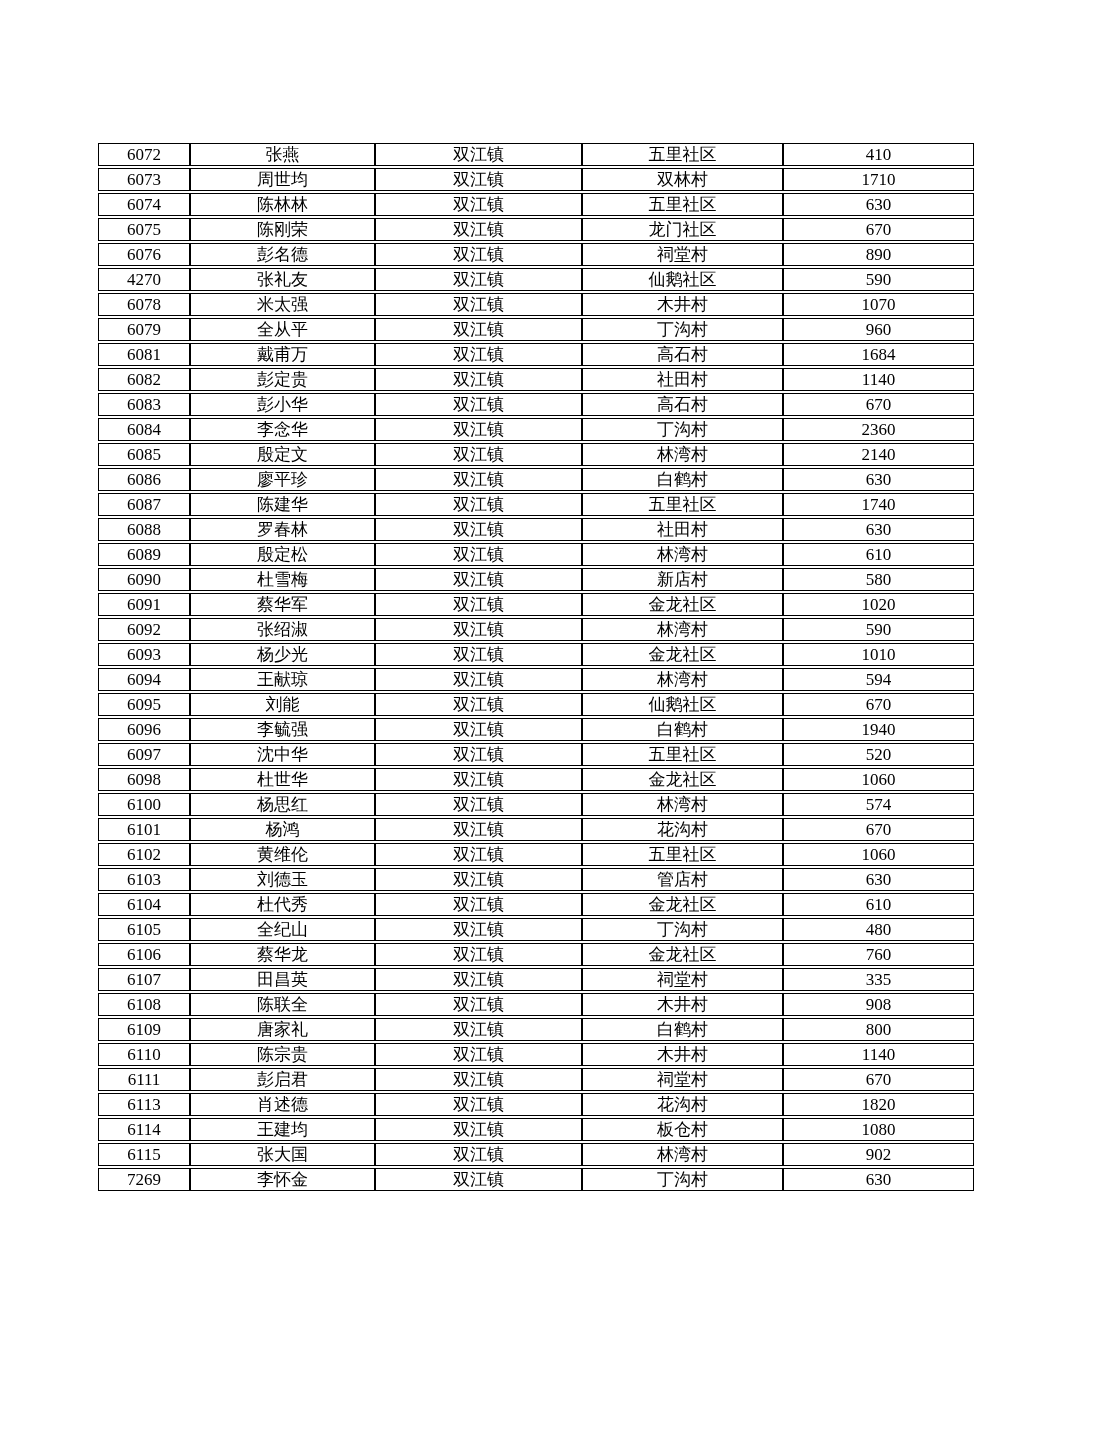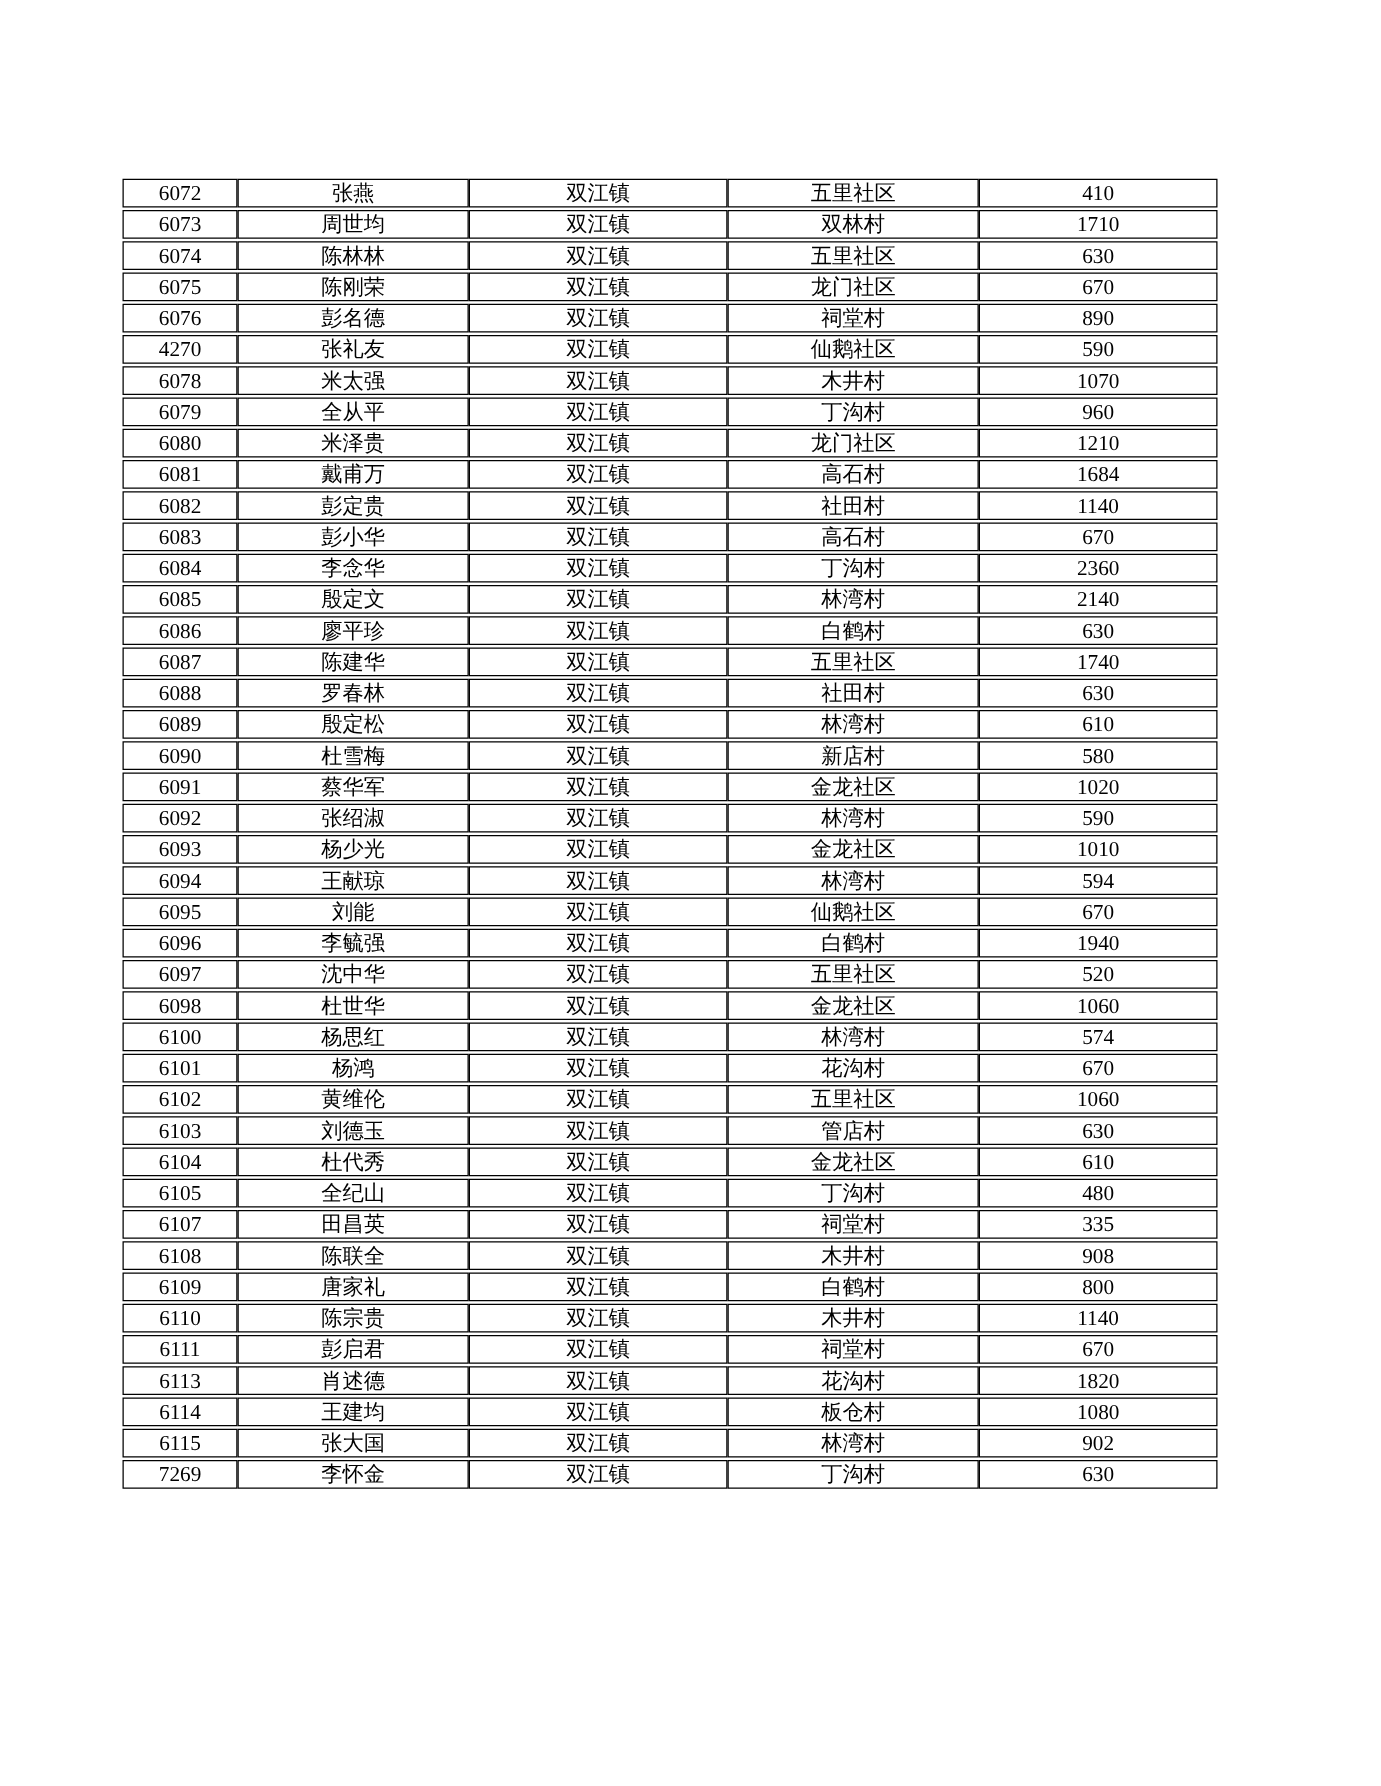--- a/index.html
+++ b/index.html
@@ -106,27 +106,20 @@
           <td>1070</td>
         </tr>
         <tr>
           <td>6079</td>
           <td>全从平</td>
           <td>双江镇</td>
           <td>丁沟村</td>
           <td>960</td>
         </tr>
         <tr>
-          <td>6080</td>
-          <td>米泽贵</td>
-          <td>双江镇</td>
-          <td>龙门社区</td>
-          <td>1210</td>
-        </tr>
-        <tr>
           <td>6081</td>
           <td>戴甫万</td>
           <td>双江镇</td>
           <td>高石村</td>
           <td>1684</td>
         </tr>
         <tr>
           <td>6082</td>
           <td>彭定贵</td>
           <td>双江镇</td>
@@ -279,20 +272,27 @@
           <td>双江镇</td>
           <td>金龙社区</td>
           <td>610</td>
         </tr>
         <tr>
           <td>6105</td>
           <td>全纪山</td>
           <td>双江镇</td>
           <td>丁沟村</td>
           <td>480</td>
+        </tr>
+        <tr>
+          <td>6106</td>
+          <td>蔡华龙</td>
+          <td>双江镇</td>
+          <td>金龙社区</td>
+          <td>760</td>
         </tr>
         <tr>
           <td>6107</td>
           <td>田昌英</td>
           <td>双江镇</td>
           <td>祠堂村</td>
           <td>335</td>
         </tr>
         <tr>
           <td>6108</td>

